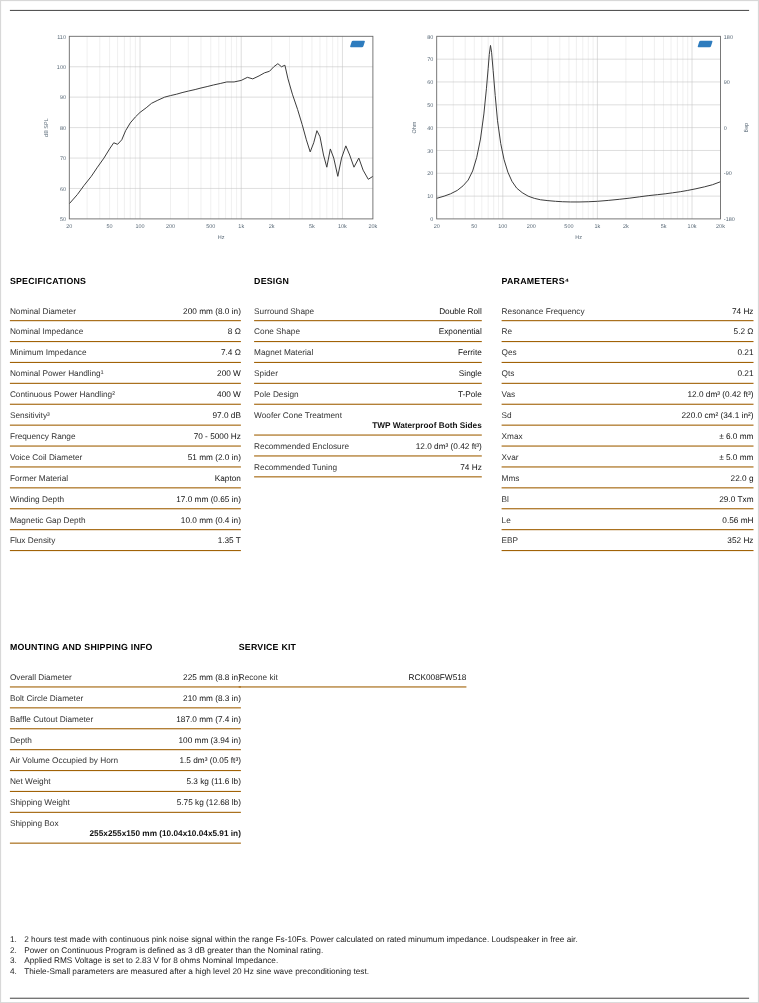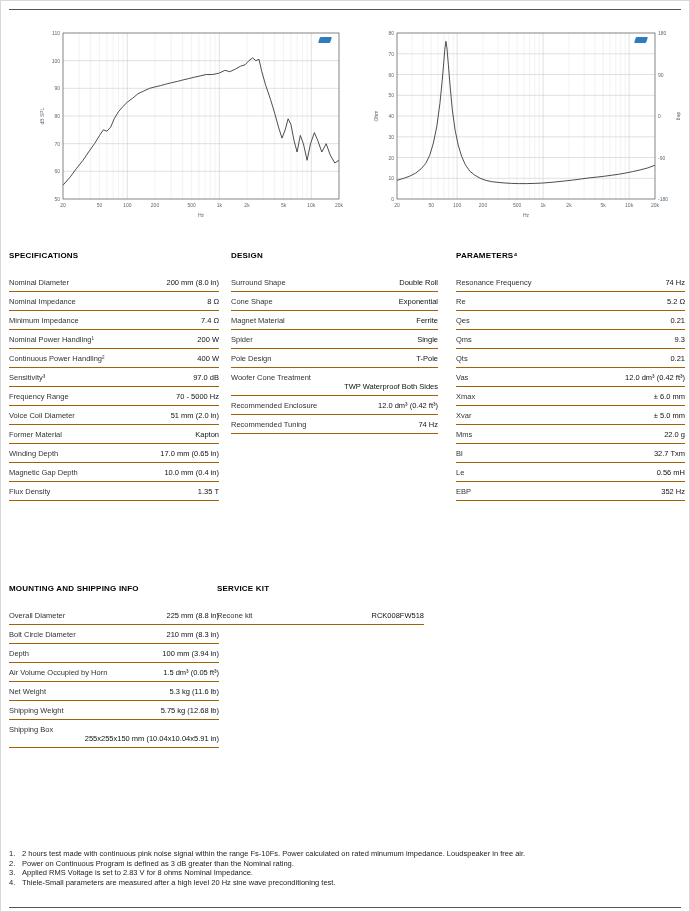--- a/index.html
+++ b/index.html
@@ -26,21 +26,21 @@
   .chart.resp .brand-mark { right:16px; }
   .chart.imp  .brand-mark { right:34px; }
 
   
   .block { position:absolute; }
   .block h3 { font-size:8px; font-weight:700; color:#000; letter-spacing:.2px; margin-bottom:13px; }
   .row { display:flex; flex-wrap:wrap; justify-content:space-between; align-items:baseline;
          padding:5px 0 4px; border-bottom:1px solid #a16207; font-size:7.5px; line-height:9px; }
   .row .lbl { color:#333; padding-right:6px; }
   .row .val { margin-left:auto; text-align:right; white-space:nowrap; color:#111; }
-  .row.wrap .val { flex-basis:100%; }
+  .row.wrap .val { flex-basis:100%;font-weight:bold; }
 
   .sec-specs   { left:8px;   top:250px; width:210px; }
   .sec-design  { left:230px; top:250px; width:207px; }
   .sec-params  { left:455px; top:250px; width:229px; }
   .sec-mount   { left:8px;   top:583px; width:210px; }
   .sec-service { left:216px; top:583px; width:207px; }
 
   
   .footnotes { position:absolute; left:8px; right:8px; top:848px; font-size:7.5px; line-height:9.5px; color:#222; }
   .fn { display:flex; }
@@ -222,46 +222,46 @@
       </div>
         <div class="row">
         <span class="lbl">Re</span>
         <span class="val">5.2 Ω</span>
       </div>
         <div class="row">
         <span class="lbl">Qes</span>
         <span class="val">0.21</span>
       </div>
         <div class="row">
-        <span class="lbl">Qms</span>
-        <span class="val">9.3</span>
-      </div>
-        <div class="row">
         <span class="lbl">Qts</span>
         <span class="val">0.21</span>
       </div>
         <div class="row">
         <span class="lbl">Vas</span>
         <span class="val">12.0 dm³ (0.42 ft³)</span>
       </div>
         <div class="row">
+        <span class="lbl">Sd</span>
+        <span class="val">220.0 cm² (34.1 in²)</span>
+      </div>
+        <div class="row">
         <span class="lbl">Xmax</span>
         <span class="val">± 6.0 mm</span>
       </div>
         <div class="row">
         <span class="lbl">Xvar</span>
         <span class="val">± 5.0 mm</span>
       </div>
         <div class="row">
         <span class="lbl">Mms</span>
         <span class="val">22.0 g</span>
       </div>
         <div class="row">
         <span class="lbl">Bl</span>
-        <span class="val">32.7 Txm</span>
+        <span class="val">29.0 Txm</span>
       </div>
         <div class="row">
         <span class="lbl">Le</span>
         <span class="val">0.56 mH</span>
       </div>
         <div class="row">
         <span class="lbl">EBP</span>
         <span class="val">352 Hz</span>
       </div>
       </div>
@@ -270,20 +270,24 @@
   <section class="block sec-mount">
     <h3>MOUNTING AND SHIPPING INFO</h3>
     <div class="rows">
         <div class="row">
         <span class="lbl">Overall Diameter</span>
         <span class="val">225 mm (8.8 in)</span>
       </div>
         <div class="row">
         <span class="lbl">Bolt Circle Diameter</span>
         <span class="val">210 mm (8.3 in)</span>
+      </div>
+        <div class="row">
+        <span class="lbl">Baffle Cutout Diameter</span>
+        <span class="val">187.0 mm (7.4 in)</span>
       </div>
         <div class="row">
         <span class="lbl">Depth</span>
         <span class="val">100 mm (3.94 in)</span>
       </div>
         <div class="row">
         <span class="lbl">Air Volume Occupied by Horn</span>
         <span class="val">1.5 dm³ (0.05 ft³)</span>
       </div>
         <div class="row">

